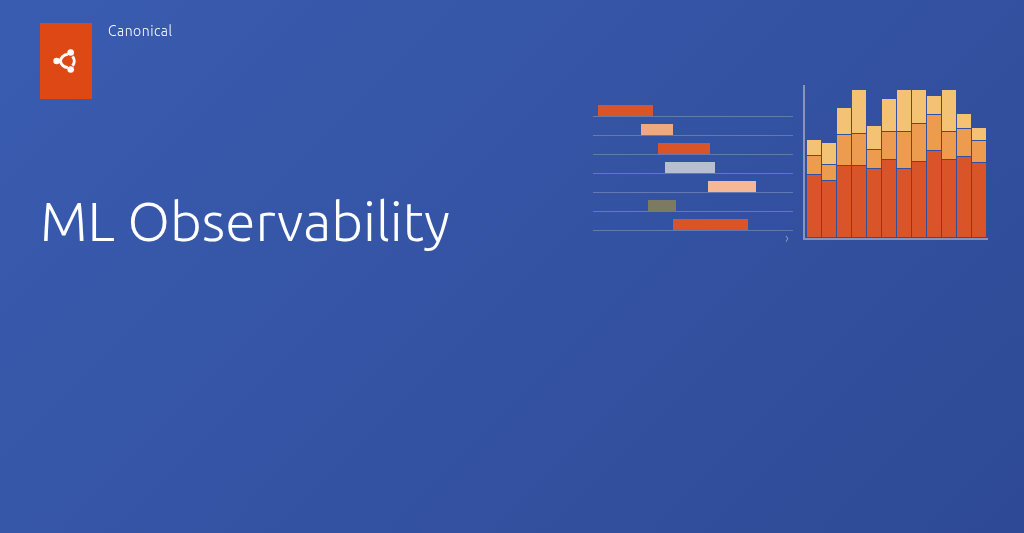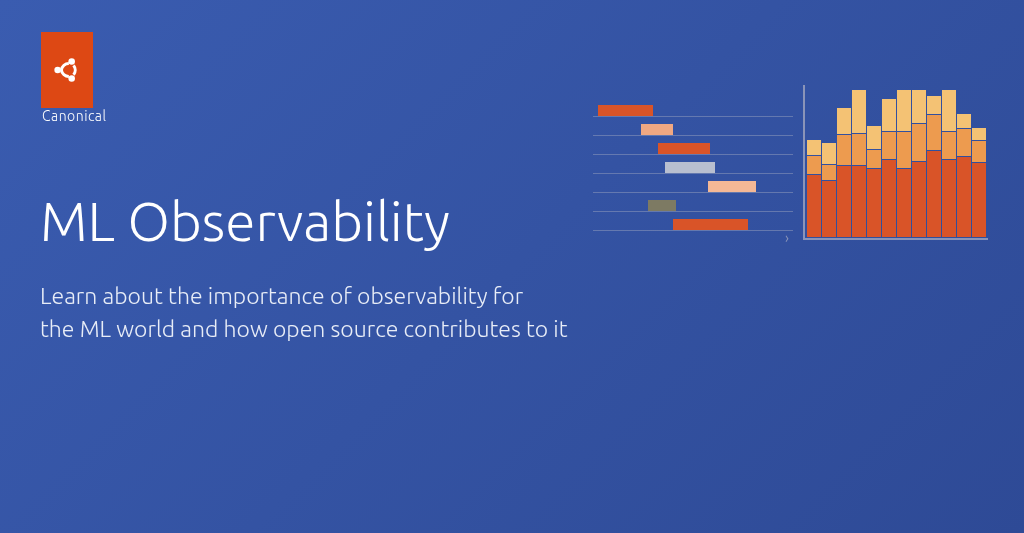--- a/index.html
+++ b/index.html
@@ -11,25 +11,24 @@
       width: 1024px;
       height: 533px;
       font-family: "Ubuntu", "Segoe UI", sans-serif;
       background: linear-gradient(135deg, #3a5cb0 0%, #3453a3 50%, #2e4a96 100%);
       position: relative;
       overflow: hidden;
       color: #ffffff;
     }
     .logo-box {
       position: absolute;
-      top: 32px;
+      top: 23px;
       left: 40px;
       display: flex;
-      align-items: flex-end;
-      flex-direction: column;
+      align-items: flex-start;
     }
     .logo-icon {
       width: 52px;
       height: 76px;
       background: #dd4814;
       display: flex;
       align-items: center;
       justify-content: center;
       margin-right: 14px;
     }
@@ -55,21 +54,21 @@
       letter-spacing: -0.5px;
     }
     .content {
       position: absolute;
       left: 40px;
       top: 190px;
     }
     .title {
       font-size: 55px;
       font-weight: 300;
-      margin-bottom: 28px;
+      margin-bottom: 22px;
     }
     .subtitle {
       font-size: 23px;
       font-weight: 300;
       line-height: 1.45;
       color: #e8edf7;
     }
     .graphic {
       position: absolute;
       top: 80px;
@@ -159,24 +158,20 @@
       <path d="M 23 11 A 8 8 0 0 1 23 21" stroke="#fff" stroke-width="3.2" fill="none"></path>
     </svg>
   </div>
   <div class="logo-text">
     <div class="logo-superscript">Canonical</div>
   </div>
 </div>
 
 <div class="content">
   <h1 class="title">ML Observability</h1>
-  <p class="subtitle">
-    <span>Learn about the importance of observability for</span><br>
-    <span>the ML world and how open source contributes to it</span>
-  </p>
 </div>
 
 <div class="graphic">
   <div class="gantt" id="gantt">
       <div class="gantt-row" style="top: 4px;">
         <div class="gantt-bar" style="left: 5px; width: 55px; background: rgb(217, 84, 40);"></div>
       </div>
       <div class="gantt-row" style="top: 23px;">
         <div class="gantt-bar" style="left: 48px; width: 32px; background: rgb(240, 168, 130);"></div>
       </div>

